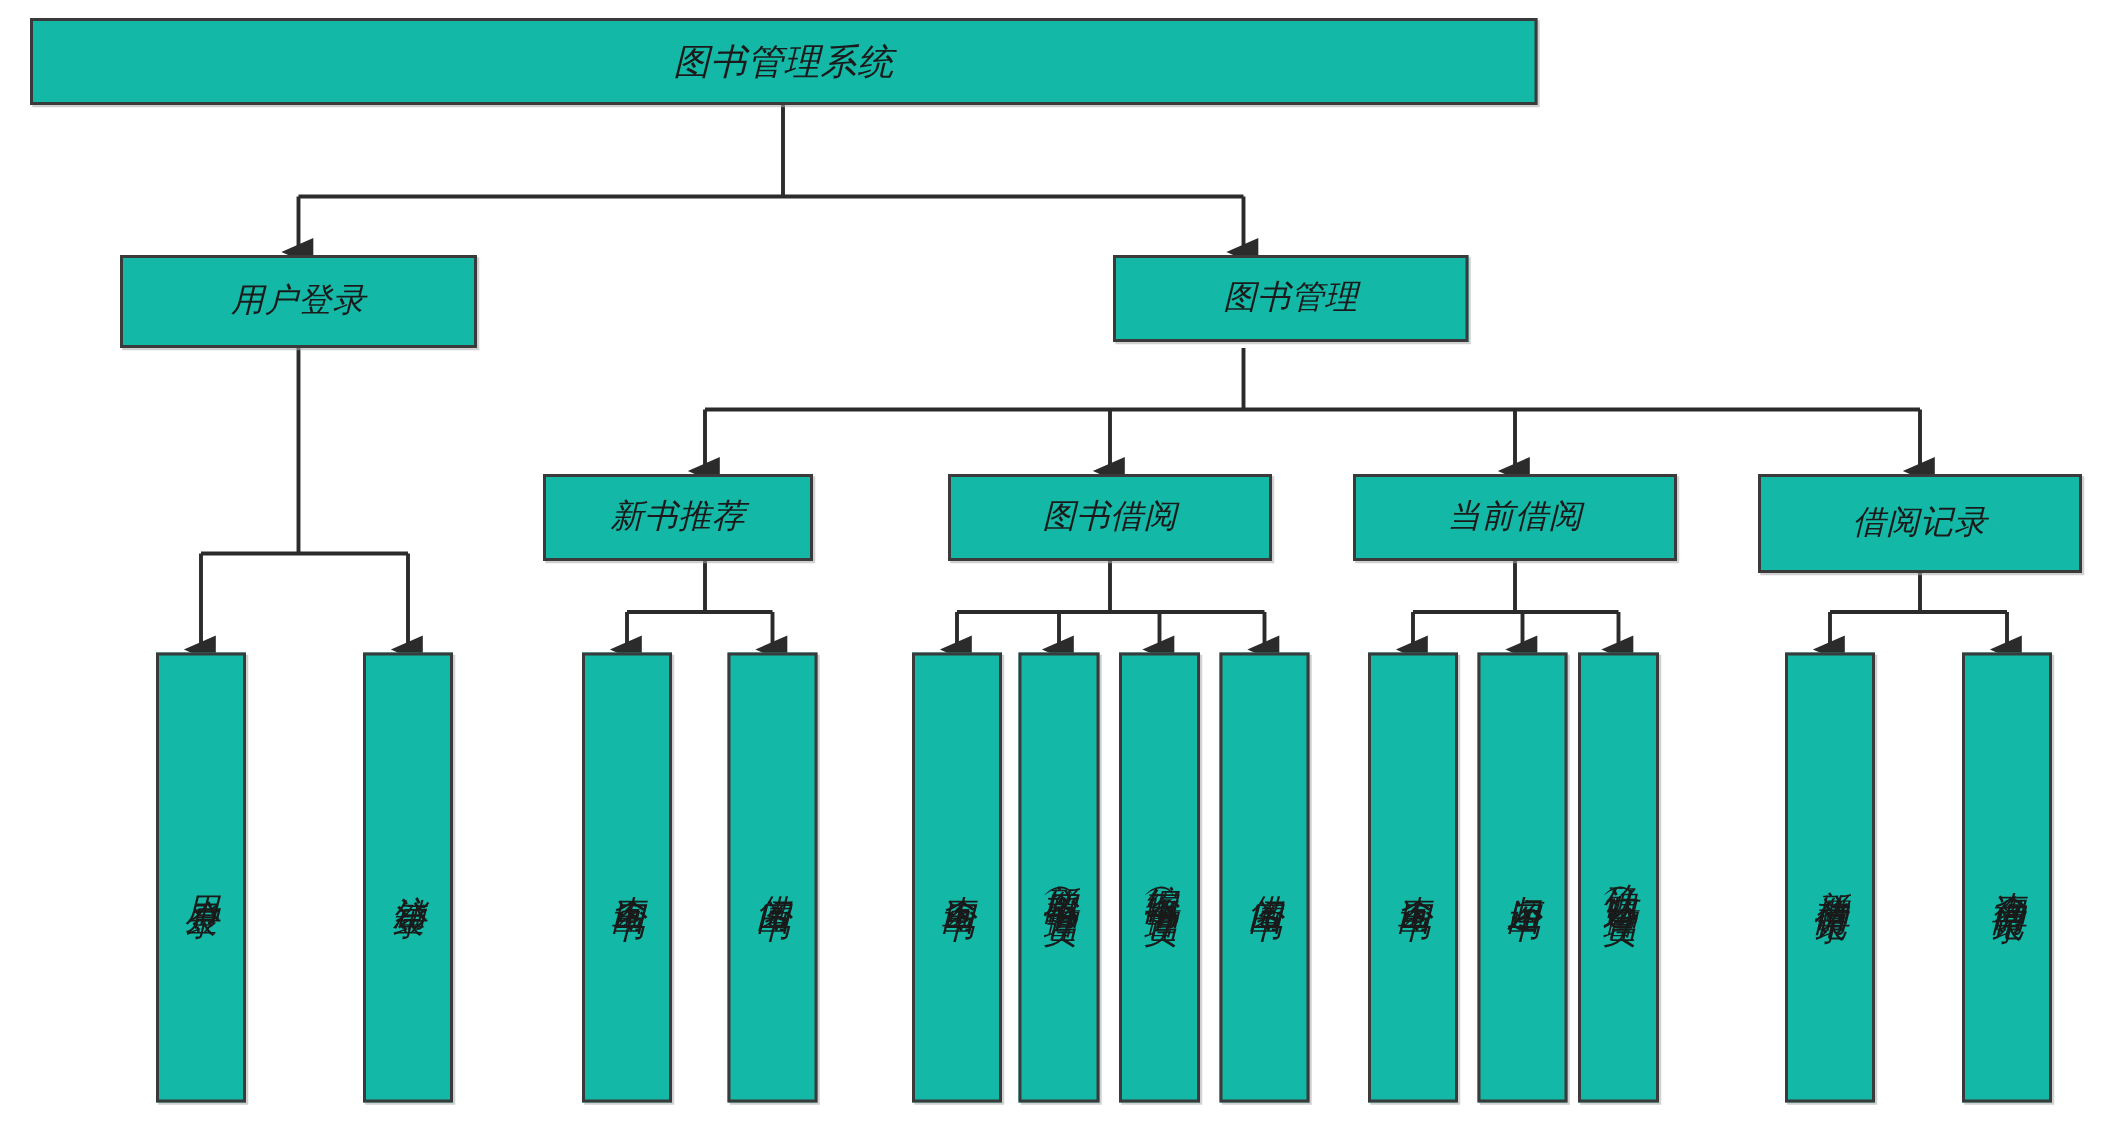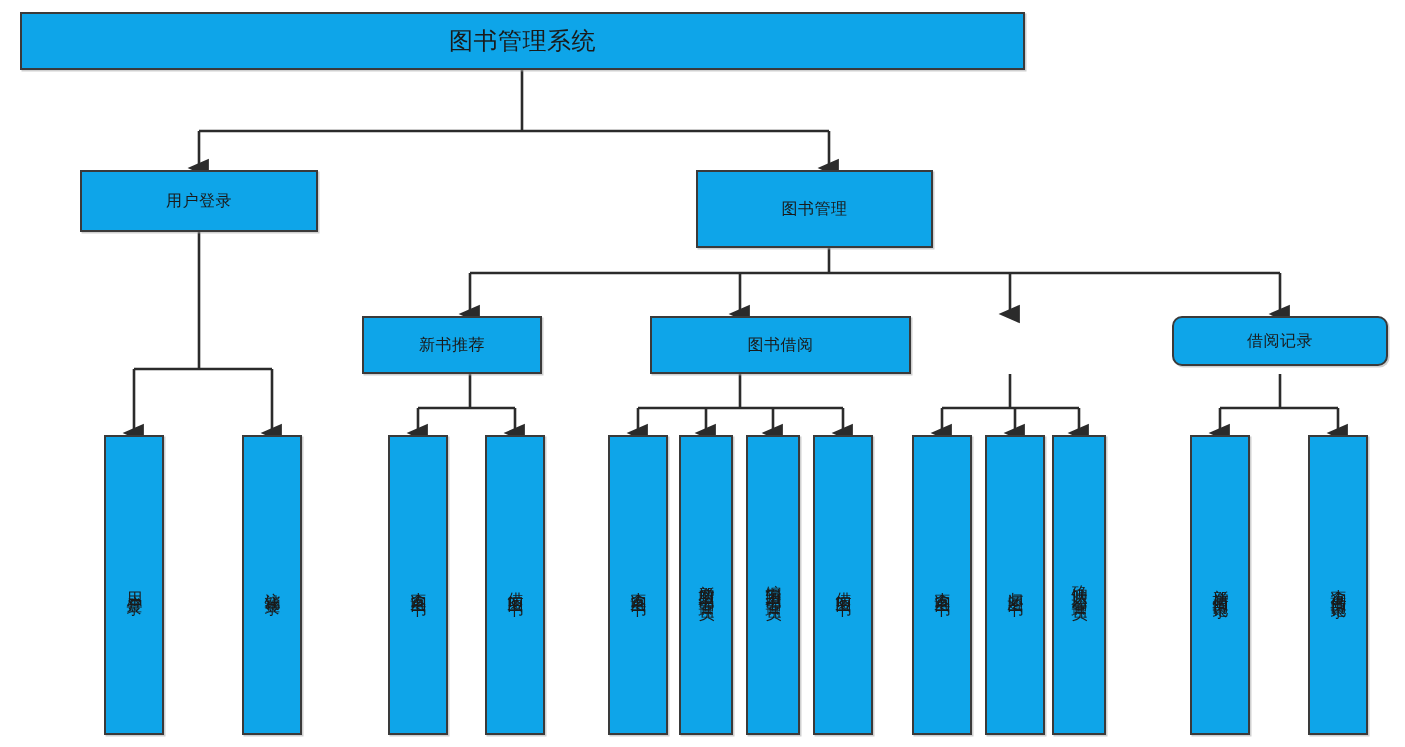--- a/index.html
+++ b/index.html
@@ -17,28 +17,29 @@
   #diagram-root {
     position: relative;
     width: 1405px;
     height: 747px;
     background: #ffffff;
   }
   .node-box {
     position: absolute;
     box-sizing: border-box;
     border: 2.5px solid #3a3a3a;
-    background: #0ea5e9;
+    background: #14b8a6;
     display: flex;
     align-items: center;
     justify-content: center;
     box-shadow: 1.5px 1.5px 0 rgba(170,170,170,0.55);
+    font-style: italic;
   }
   .node-label {
-    font-size: 16px;
+    font-size: 22px;
     color: #1a1a1a;
     line-height: 1.12;
     text-align: center;
     white-space: nowrap;
     letter-spacing: 0.5px;
   }
   .node-box.vertical {
     align-items: center;
     justify-content: center;
   }
@@ -116,31 +117,34 @@
       </g>
   </svg>
 
   <div class="node-box root" id="box-root" style="left: 20px; top: 12px; width: 1005px; height: 58px;">
     <span class="node-label">图书管理系统</span>
   </div>
 
   <div class="node-box" id="box-l2-0" style="left: 80px; top: 170px; width: 238px; height: 62px;">
     <span class="node-label">用户登录</span>
   </div>
-  <div class="node-box" id="box-l2-1" style="left: 696px; top: 170px; width: 237px; height: 78px;">
+  <div class="node-box" id="box-l2-1" style="left: 742px; top: 170px; width: 237px; height: 58px;">
     <span class="node-label">图书管理</span>
   </div>
 
   <div class="node-box" id="box-l3-0" style="left: 362px; top: 316px; width: 180px; height: 58px;">
     <span class="node-label">新书推荐</span>
   </div>
-  <div class="node-box" id="box-l3-1" style="left: 632px; top: 316px; width: 261px; height: 58px; margin-left: 18px;">
+  <div class="node-box" id="box-l3-1" style="left: 632px; top: 316px; width: 216px; height: 58px;">
     <span class="node-label">图书借阅</span>
   </div>
-  <div class="node-box" id="box-l3-3" style="left: 1172px; top: 316px; width: 216px; height: 50px; border-radius: 10px;">
+  <div class="node-box" id="box-l3-2" style="left: 902px; top: 316px; width: 216px; height: 58px;">
+    <span class="node-label">当前借阅</span>
+  </div>
+  <div class="node-box" id="box-l3-3" style="left: 1172px; top: 316px; width: 216px; height: 66px;">
     <span class="node-label">借阅记录</span>
   </div>
 
   <div class="node-box vertical" id="box-leaf-0" style="left: 104px; top: 435px; width: 60px; height: 300px;">
     <span class="node-label">用户登录</span>
   </div>
   <div class="node-box vertical" id="box-leaf-1" style="left: 242px; top: 435px; width: 60px; height: 300px;">
     <span class="node-label">注销登录</span>
   </div>
   <div class="node-box vertical" id="box-leaf-2" style="left: 388px; top: 435px; width: 60px; height: 300px;">

